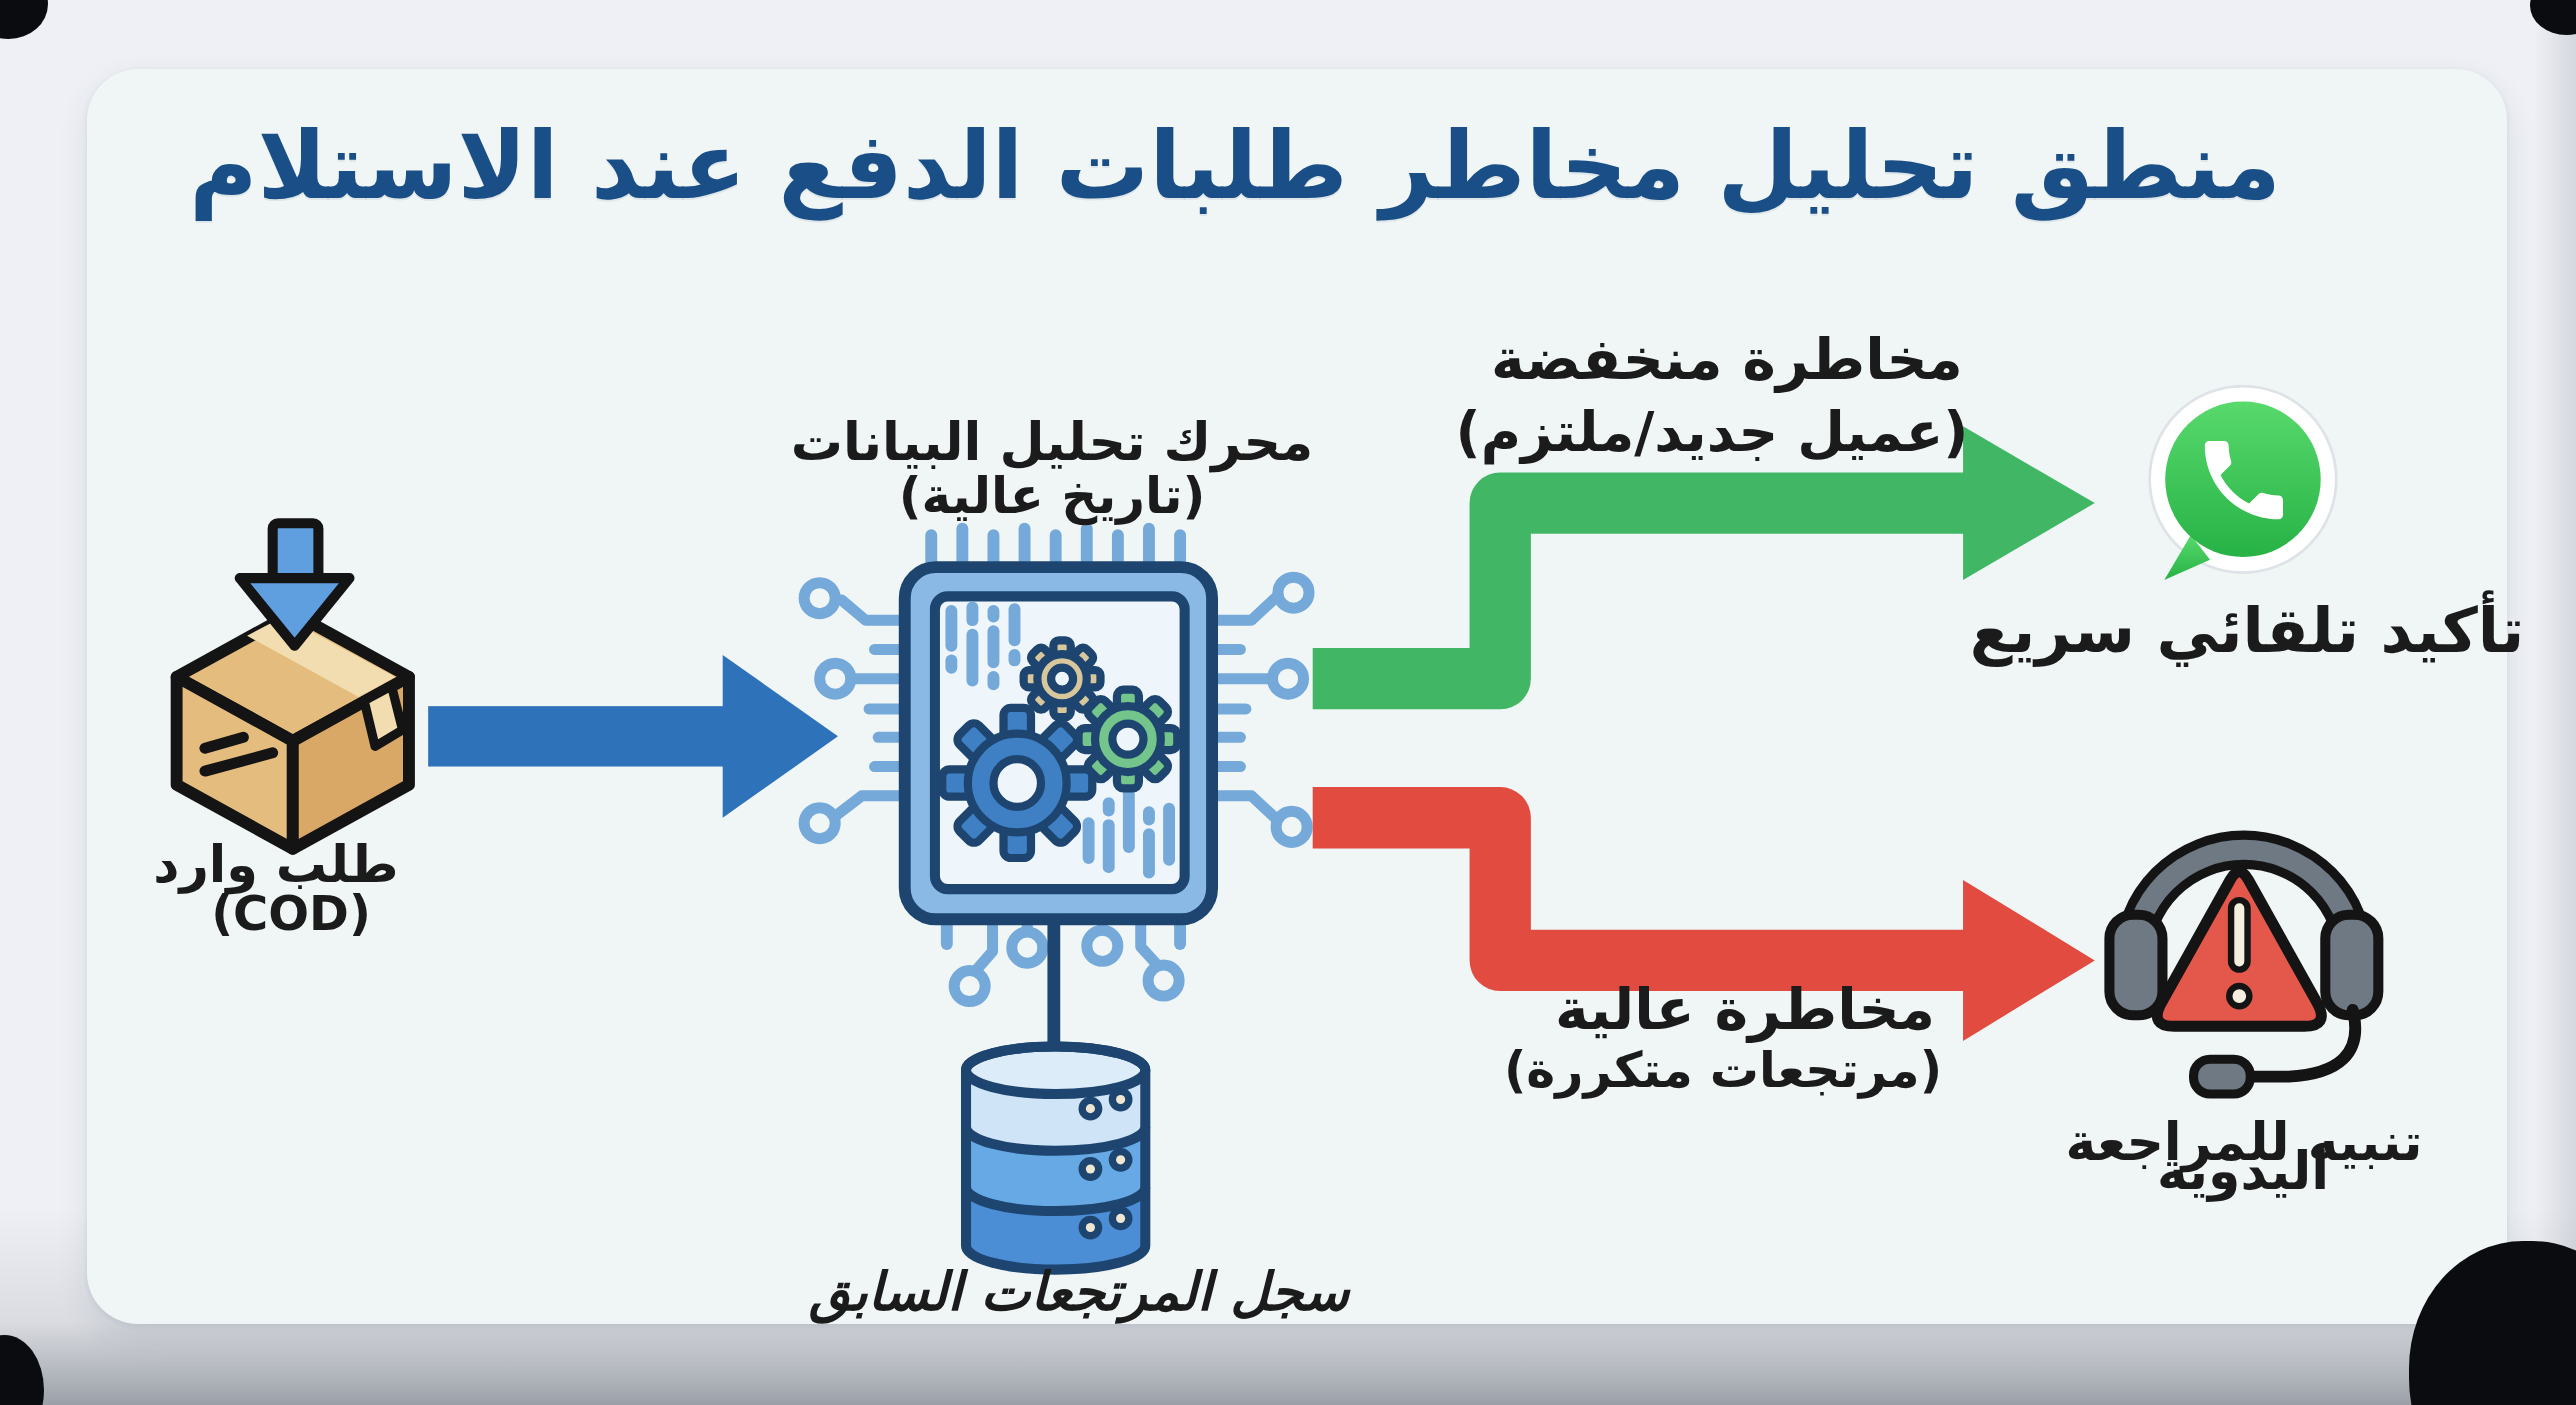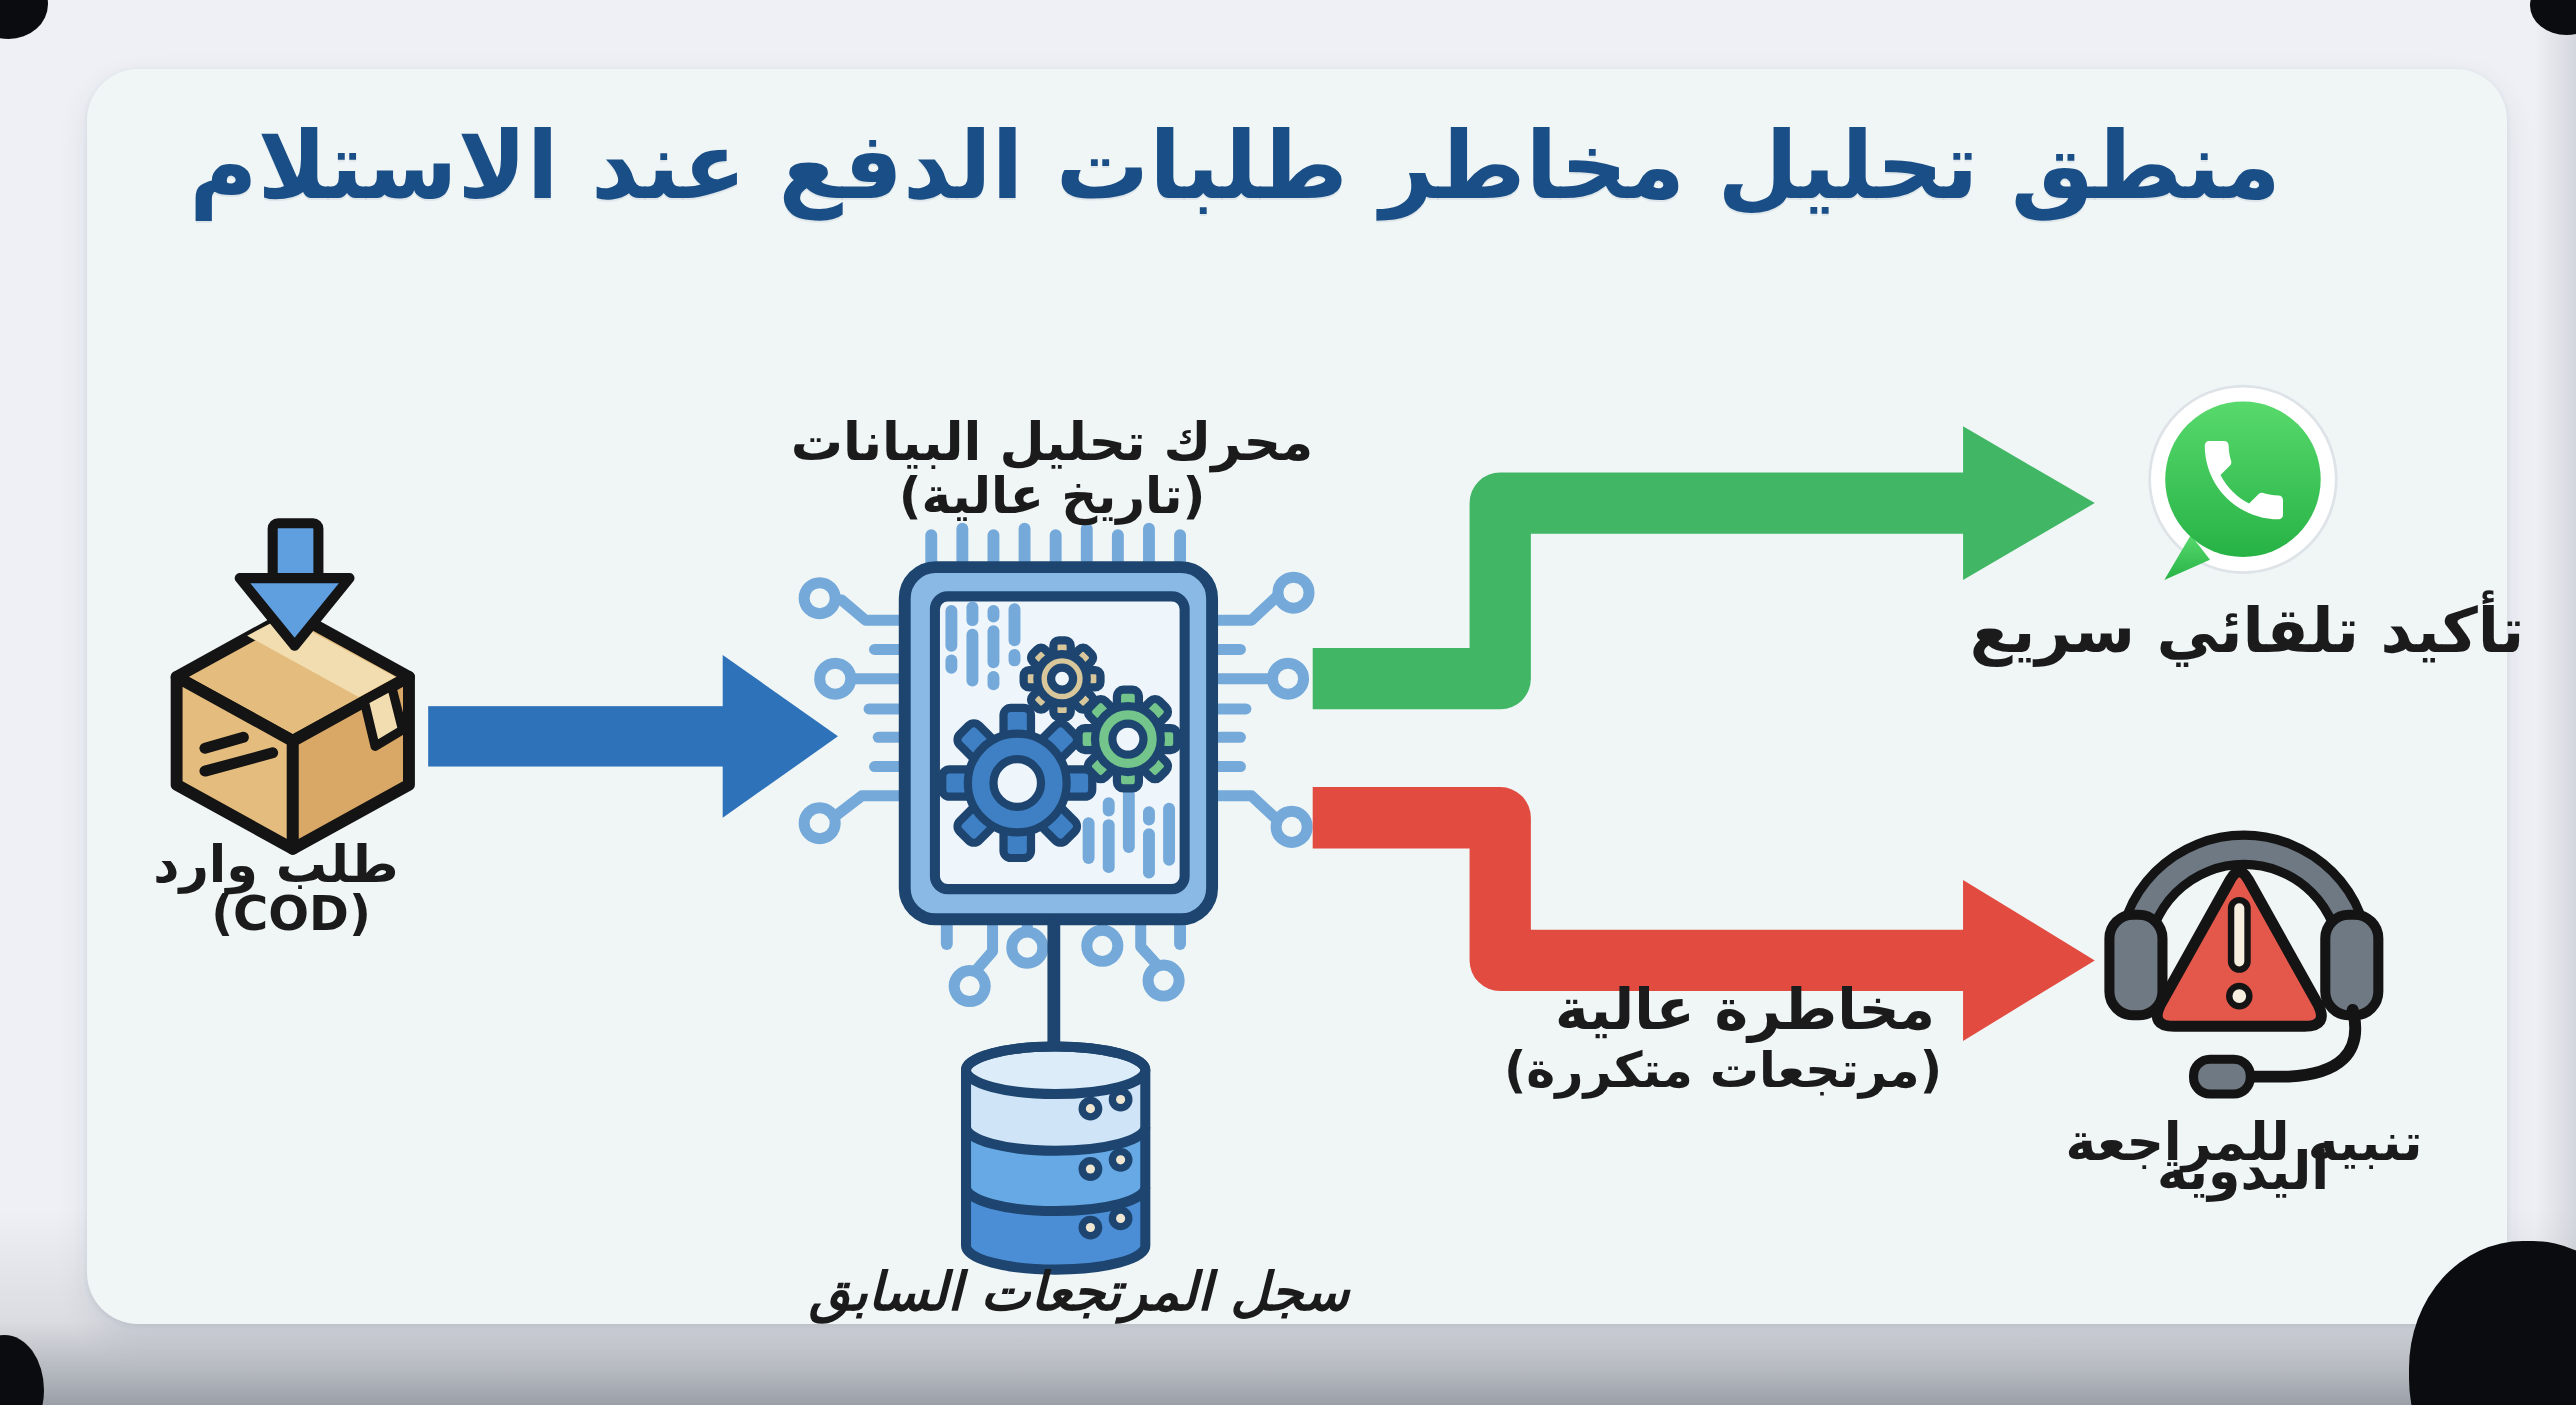--- a/index.html
+++ b/index.html
@@ -292,20 +292,22 @@
   <div class="title">منطق تحليل مخاطر طلبات الدفع عند الاستلام</div>
 
   <div class="lbl" style="left:276px;top:836px;font-size:51px;">طلب وارد</div>
   <div class="lbl" style="left:291px;top:886px;font-size:48px;">(COD)</div>
 
   <div class="lbl" style="left:1052px;top:413px;font-size:52px;">محرك تحليل البيانات</div>
   <div class="lbl" style="left:1052px;top:468px;font-size:50px;">(تاريخ عالية)</div>
 
   <div class="lbl" style="left:1079px;top:1262px;font-size:53px;font-style:italic;">سجل المرتجعات السابق</div>
 
+  <div class="lbl" style="left:1727px;top:327px;font-size:57px;">مخاطرة منخفضة</div>
+  <div class="lbl" style="left:1712px;top:401px;font-size:55px;">(عميل جديد/ملتزم)</div>
 
   <div class="lbl" style="left:1745px;top:977px;font-size:57px;">مخاطرة عالية</div>
   <div class="lbl" style="left:1723px;top:1043px;font-size:49px;">(مرتجعات متكررة)</div>
 
   <div class="lbl" style="left:2247px;top:595px;font-size:62px;">تأكيد تلقائي سريع</div>
 
   <div class="lbl" style="left:2244px;top:1081px;font-size:52px;margin-top:32px;">تنبيه للمراجعة</div>
   <div class="lbl" style="left:2243px;top:1142px;font-size:52px;">اليدوية</div>
 
   <div class="corner tl"></div>

